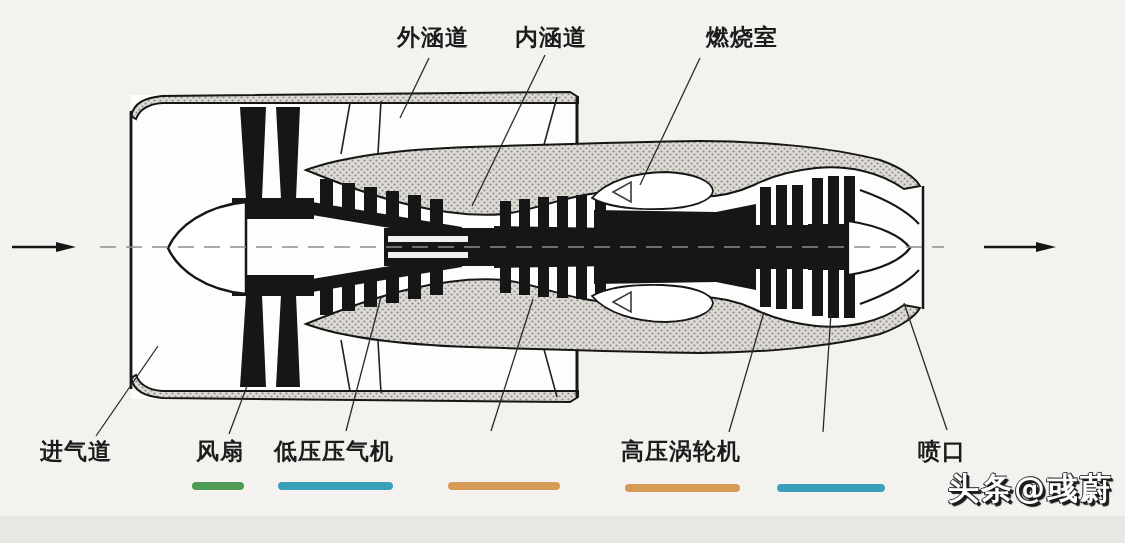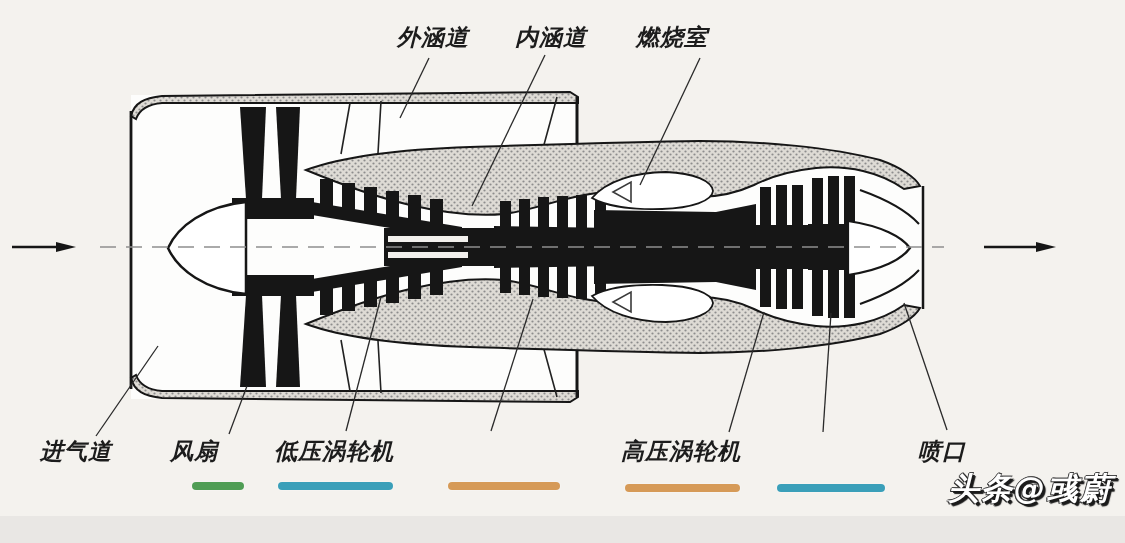--- a/index.html
+++ b/index.html
@@ -1,20 +1,19 @@
 <!DOCTYPE html>
 <html><head>
 <meta charset="utf-8">
 <style>
   html,body{margin:0;padding:0;background:#e9e7e4;}
   .stage{
     position:relative;width:1125px;height:516px;overflow:hidden;
     background:#f4f2ee;
     font-family:"DejaVu Sans","Liberation Sans",sans-serif;
-    font-style:italic;
   }
   .stage svg{position:absolute;left:0;top:0;}
   .lbl{
     position:absolute;transform:translateX(-50%);
     font-weight:700;font-size:23px;line-height:26px;color:#1c1c1c;
     letter-spacing:1px;white-space:nowrap;
   }
   .lbl.top{top:24px;}
   .lbl.bottom{top:438px;}
   .bar{
@@ -142,25 +141,25 @@
       <polygon points="56,242 76,247 56,252" fill="#161616"></polygon>
     </g>
     <g>
       <path d="M984,247 L1036,247" stroke="#161616" stroke-width="2.5"></path>
       <polygon points="1036,242 1056,247 1036,252" fill="#161616"></polygon>
     </g>
   </svg>
 
   <span class="lbl top" style="left:433px">外涵道</span>
   <span class="lbl top" style="left:551px">内涵道</span>
-  <span class="lbl top" style="left:672px">燃烧室</span>
+  <span class="lbl top" style="left:742px">燃烧室</span>
 
   <span class="lbl bottom" style="left:76px">进气道</span>
-  <span class="lbl bottom" style="left:194px">风扇</span>
-  <span class="lbl bottom" style="left:334px">低压涡轮机</span>
+  <span class="lbl bottom" style="left:220px">风扇</span>
+  <span class="lbl bottom" style="left:334px">低压压气机</span>
   <span class="lbl bottom" style="left:681px">高压涡轮机</span>
   <span class="lbl bottom" style="left:942px">喷口</span>
 
   <div class="bar" style="left: 192px; width: 52px; background-color: rgb(79, 157, 84);"></div>
   <div class="bar" style="left: 278px; width: 115px; background-color: rgb(58, 159, 185);"></div>
   <div class="bar" style="left: 448px; width: 112px; background-color: rgb(214, 154, 87);"></div>
   <div class="bar" style="left: 625px; width: 115px; top: 484px; background-color: rgb(214, 154, 87);"></div>
   <div class="bar" style="left: 777px; width: 108px; top: 484px; background-color: rgb(58, 159, 185);"></div>
 
   <div class="wm">头条@彧蔚</div>

